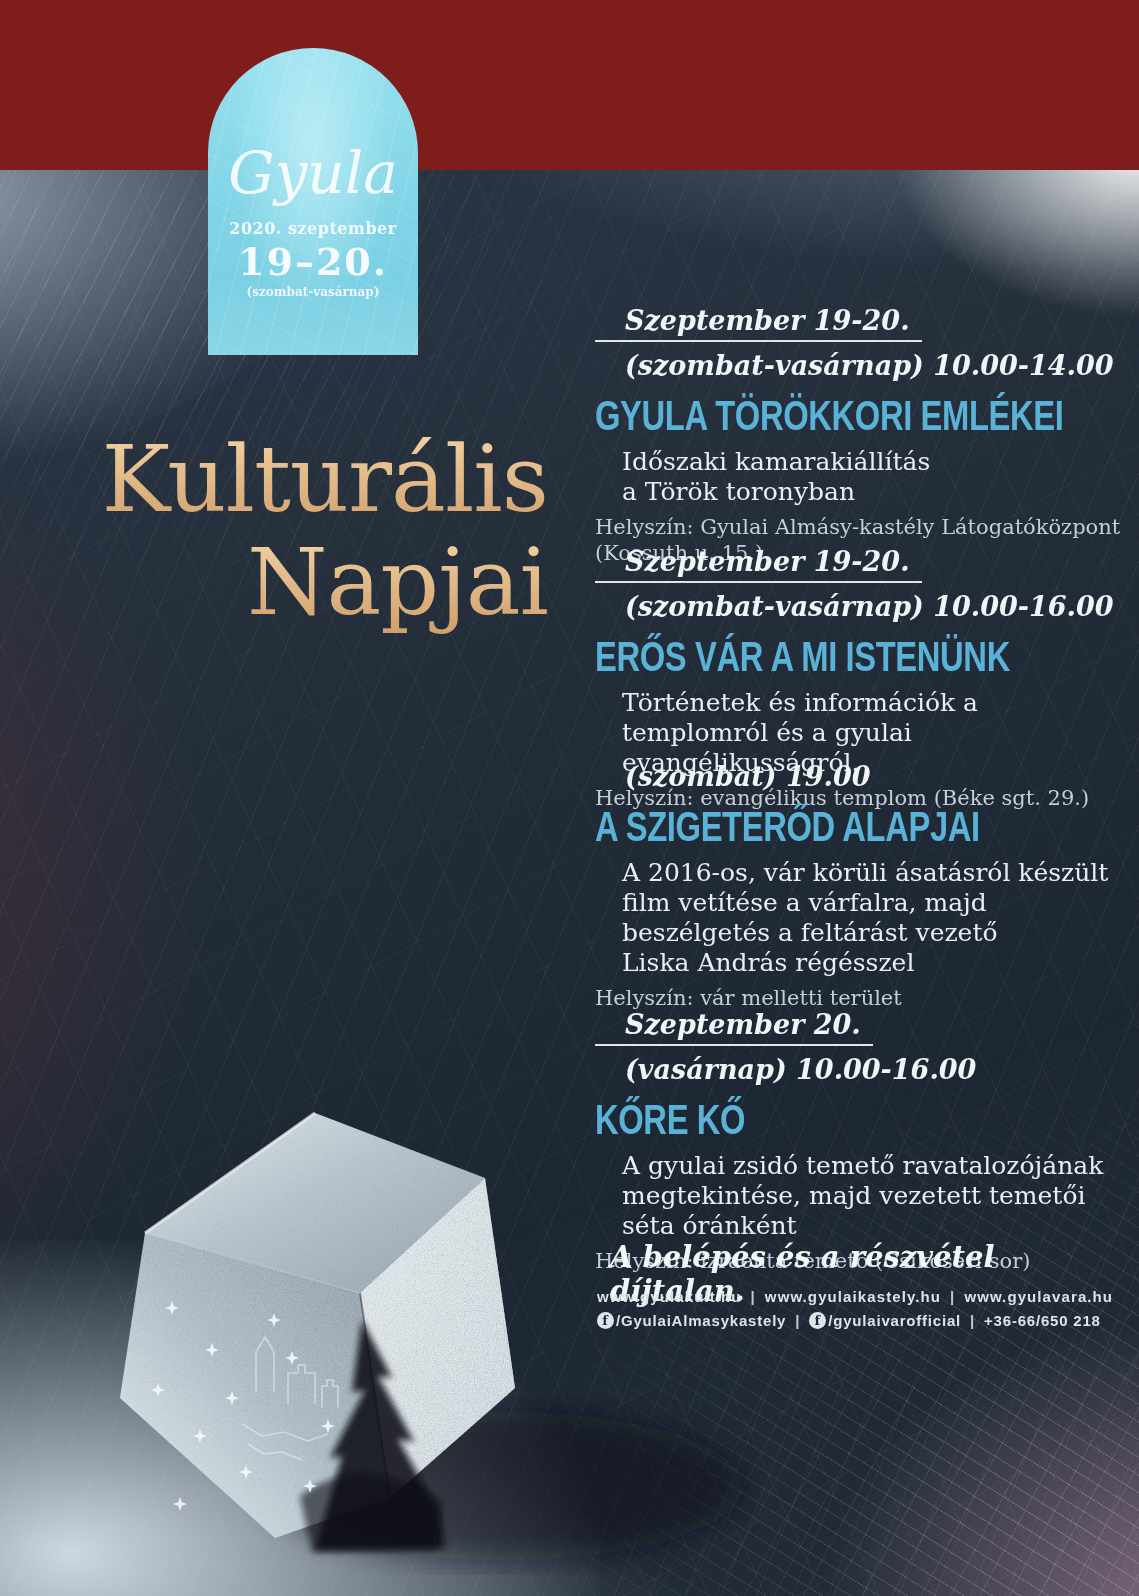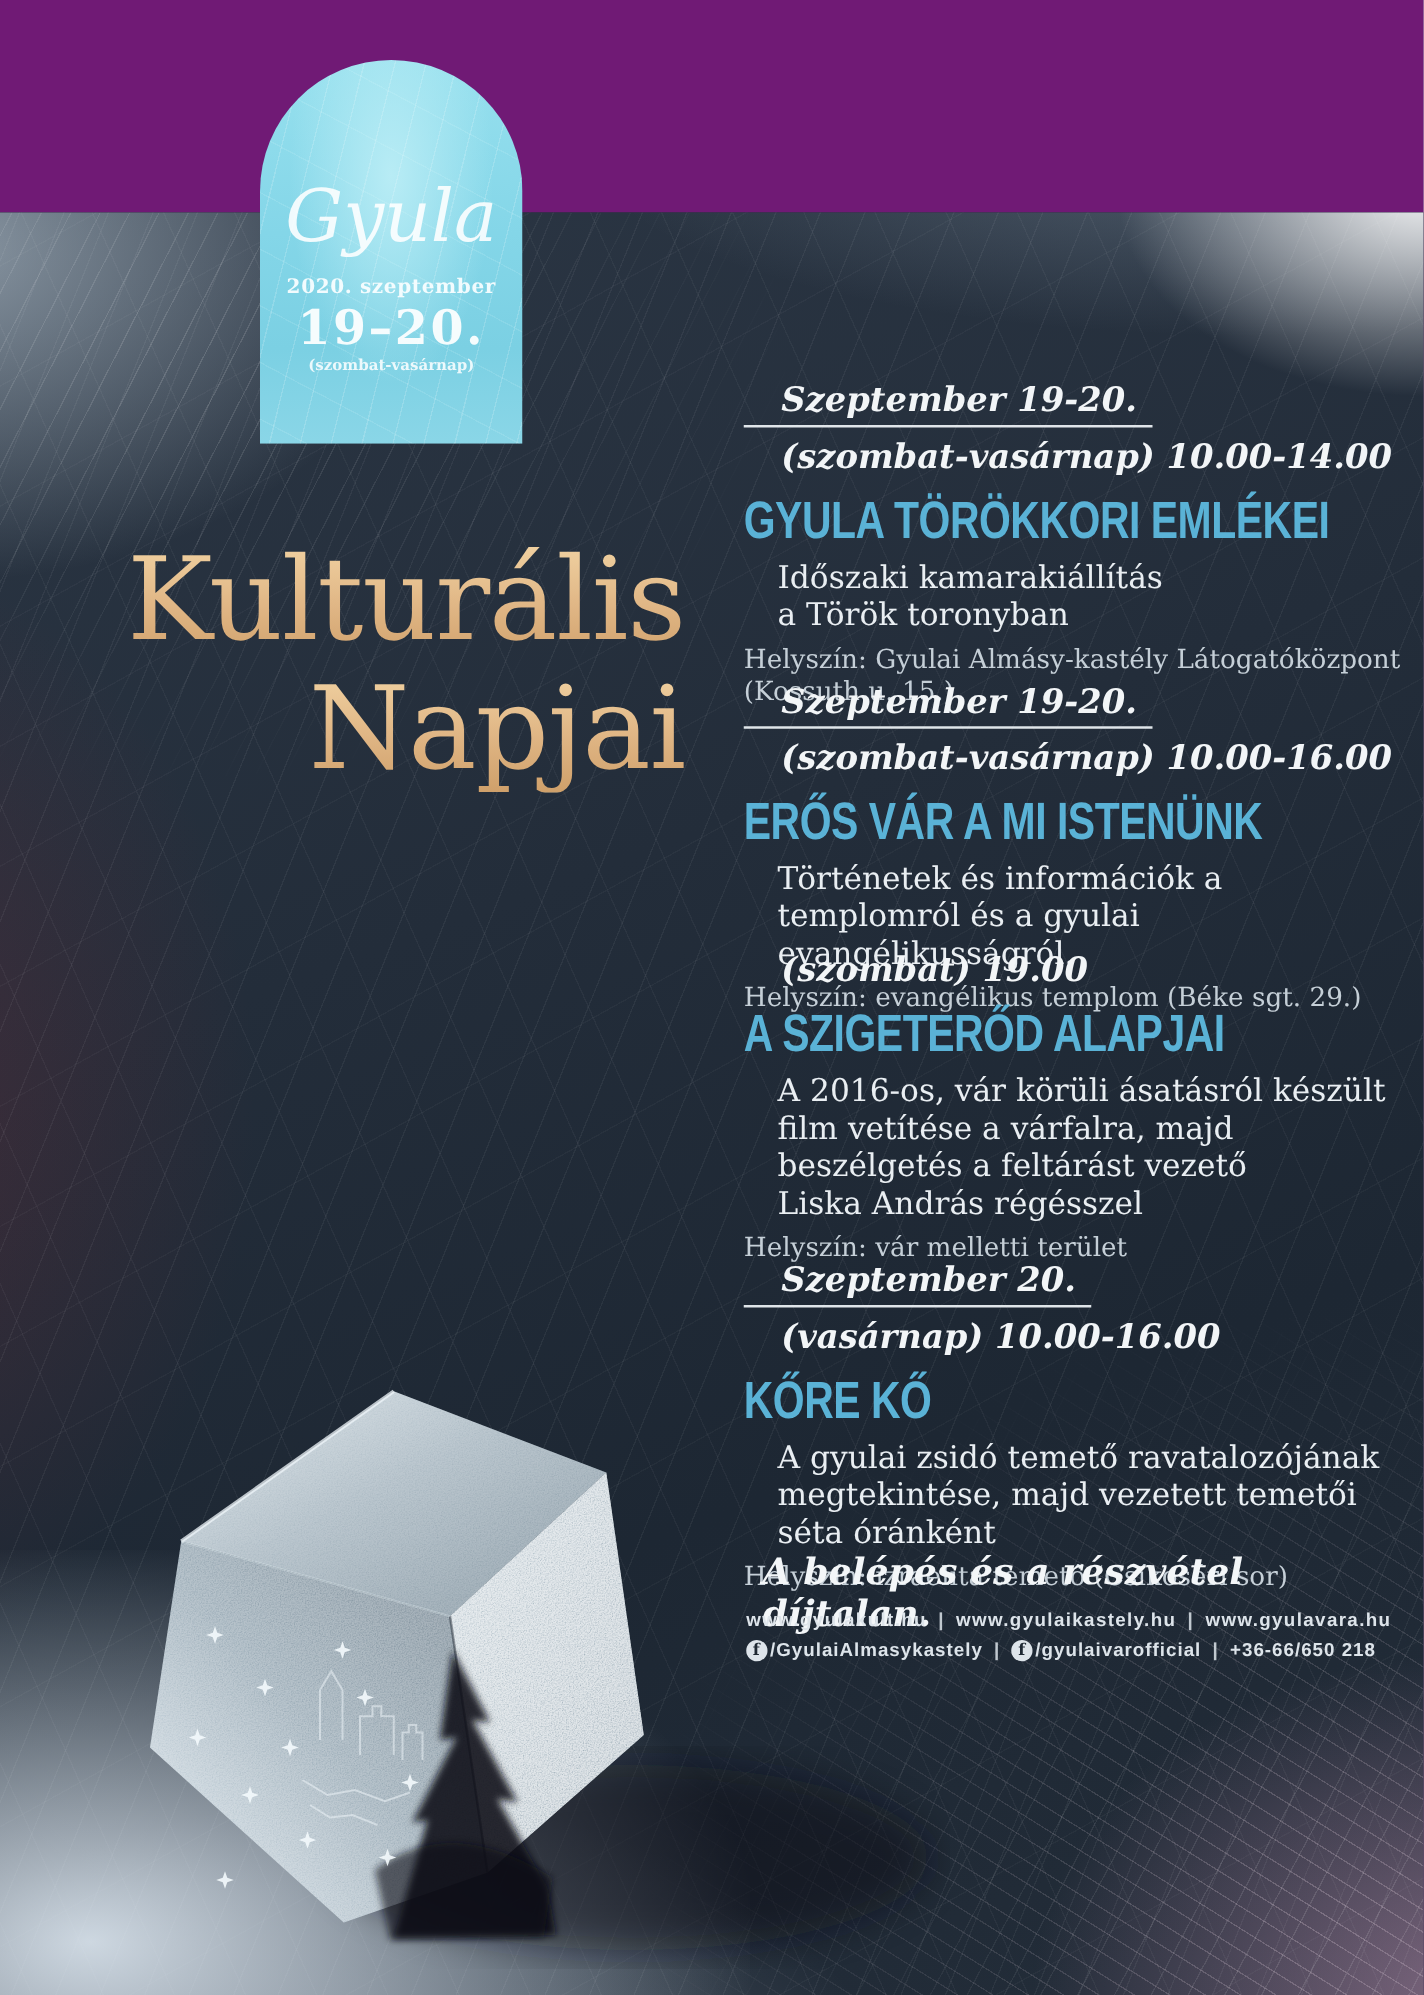--- a/index.html
+++ b/index.html
@@ -1,20 +1,20 @@
 <!DOCTYPE html>
 <html><head>
 <meta charset="utf-8">
 <style>
   * { margin:0; padding:0; box-sizing:border-box; }
   body { background:#ffffff; font-family:"DejaVu Serif", serif; }
 
   .poster {
     position:relative; width:1139px; height:1596px;
-    background:#701a75; overflow:hidden;
+    background:#7f1d1d; overflow:hidden;
   }
 
   
   .dark-bg {
     position:absolute; left:0; top:170px; width:1139px; height:1426px;
     background-color:#212b36;
     background-image:
       radial-gradient(ellipse 620px 430px at -4% 2%,  rgba(216,231,242,.55), rgba(216,231,242,0) 62%),
       radial-gradient(ellipse 900px 260px at 88% -4%, rgba(185,205,224,.30), rgba(185,205,224,0) 60%),
       radial-gradient(ellipse 480px 680px at -9% 50%, rgba(118,42,54,.34),  rgba(118,42,54,0) 64%),

